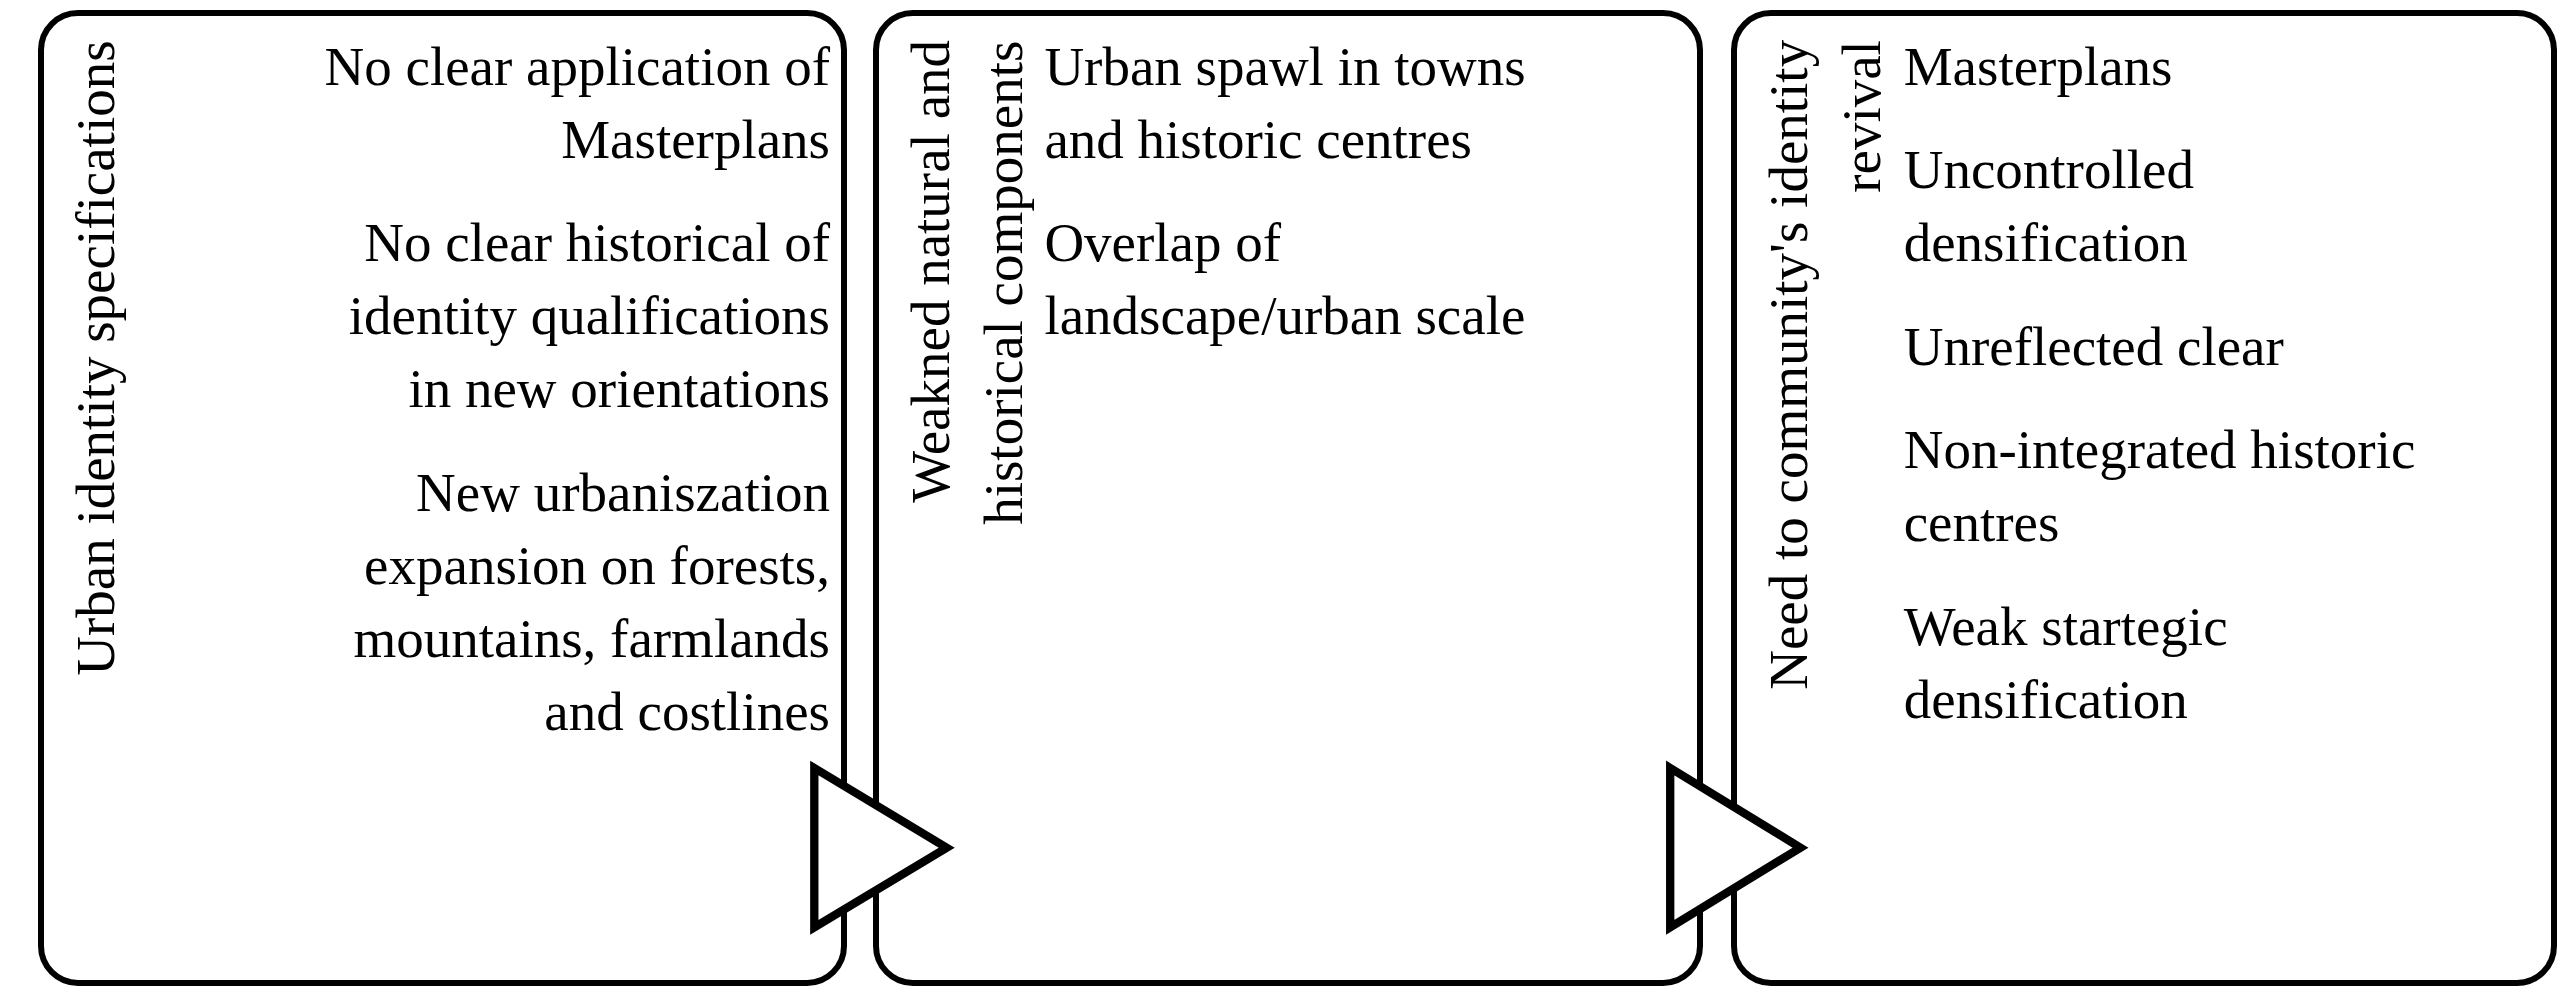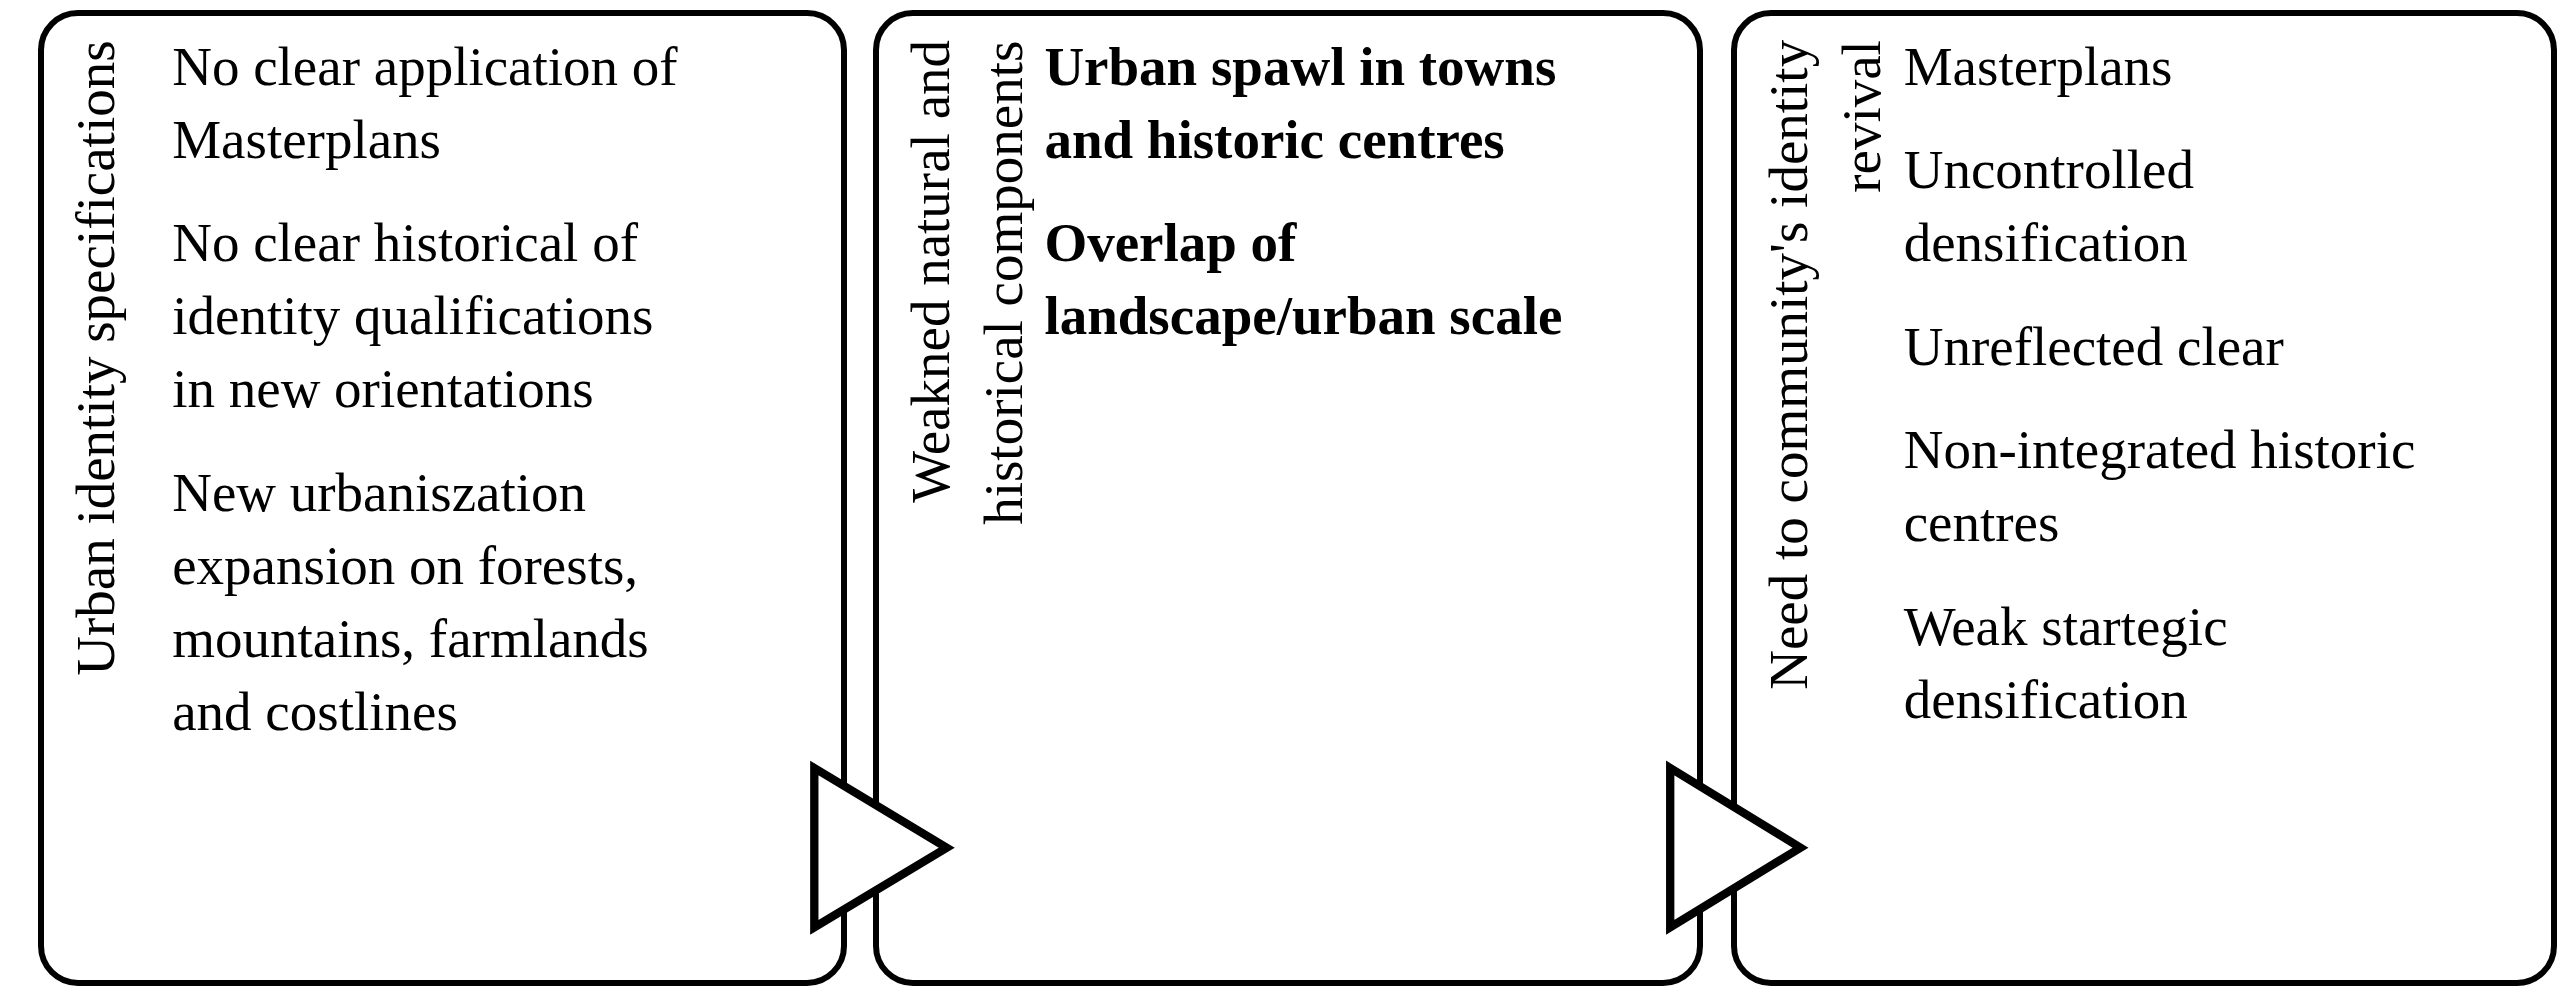--- a/index.html
+++ b/index.html
@@ -36,22 +36,22 @@
     font-size: 55px;
     line-height: 73px;
     padding-bottom: 15.2px; 
   }
   .items {
     flex: 1 1 auto;
     padding-top: 4.2px;
     font-size: 55px;
     line-height: 73px;
   }
-  .b1 .items { padding-left: 40px; }
-  .b2 .items { padding-left: 4.2px; font-weight: bold; }
+  .b1 .items { padding-left: 40px; text-align: right; }
+  .b2 .items { padding-left: 4.2px; }
   .b3 .items { padding-left: 5.5px; }
   .items p {
     margin: 0 0 30.5px 0;
     white-space: pre-line;
   }
   .items p:last-child { margin-bottom: 0; }
 
   #arrows {
     position: absolute;
     left: 0; top: 0;

